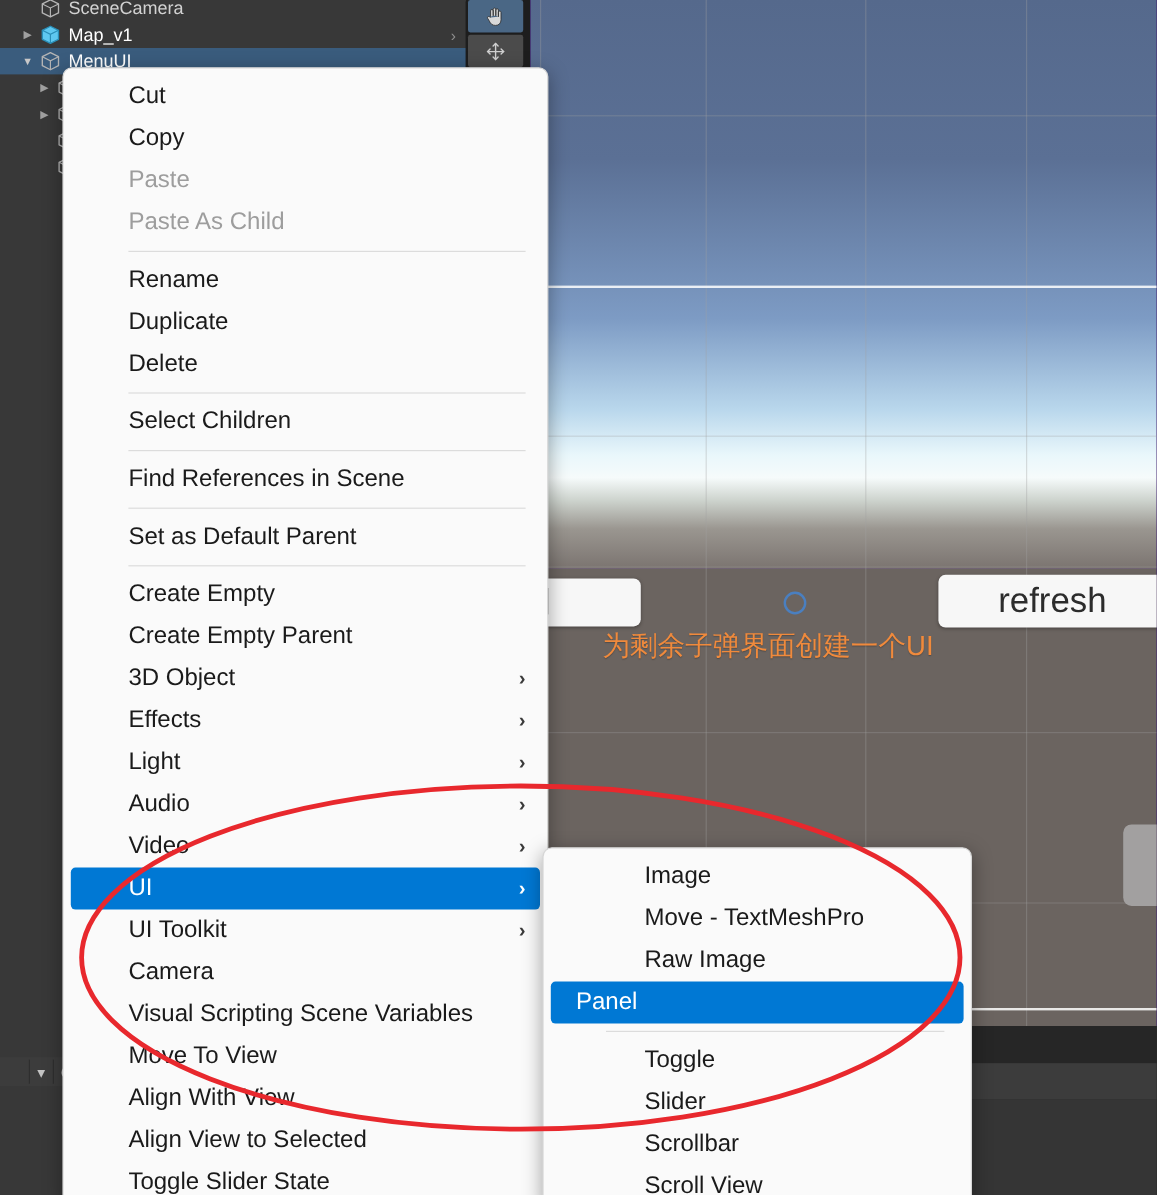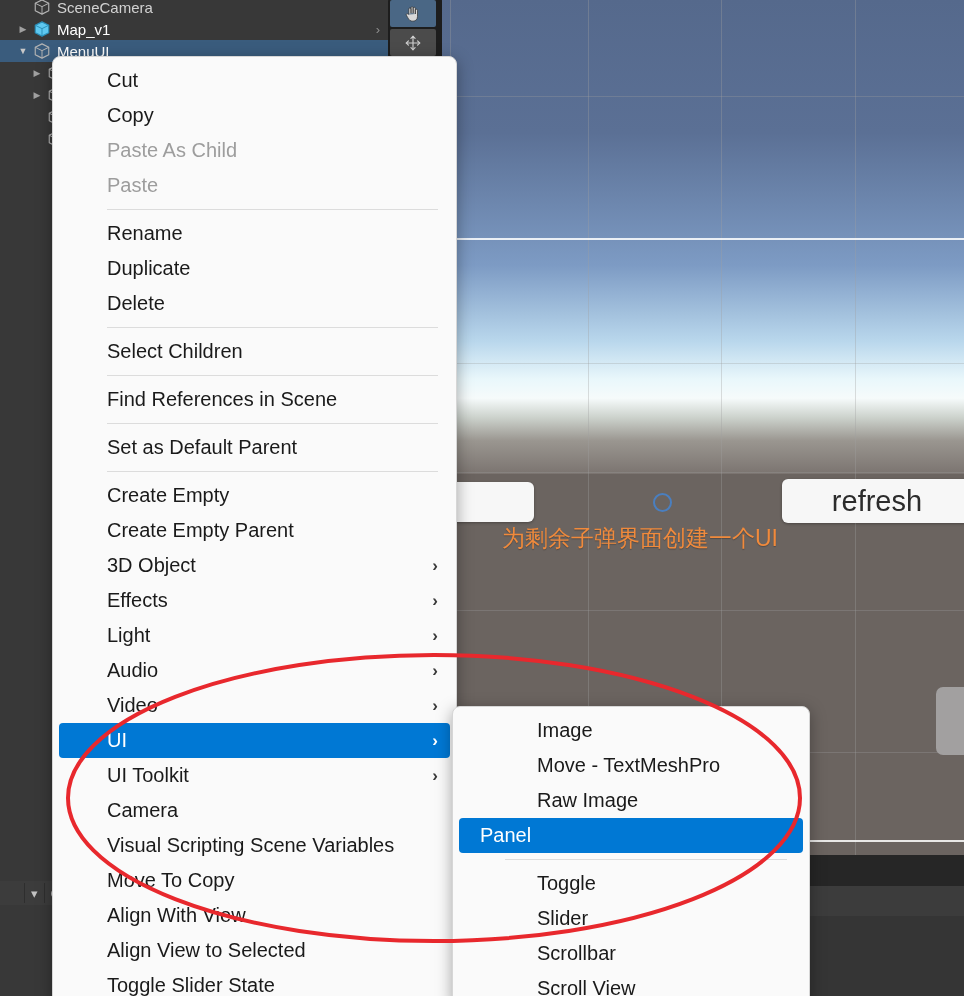--- a/index.html
+++ b/index.html
@@ -451,24 +451,24 @@
   </div>
 
   <div class="ctx-menu" id="ctx-main">
       <div class="mi">
         <span>Cut</span>
       </div>
       <div class="mi">
         <span>Copy</span>
       </div>
       <div class="mi disabled">
+        <span>Paste</span>
+      </div>
+      <div class="mi disabled">
         <span>Paste As Child</span>
-      </div>
-      <div class="mi disabled">
-        <span>Paste</span>
       </div>
       <div class="sep"></div>
       <div class="mi">
         <span>Rename</span>
       </div>
       <div class="mi">
         <span>Duplicate</span>
       </div>
       <div class="mi">
         <span>Delete</span>
@@ -520,21 +520,21 @@
         <span>UI Toolkit</span>
         <span class="arrow">›</span>
       </div>
       <div class="mi">
         <span>Camera</span>
       </div>
       <div class="mi">
         <span>Visual Scripting Scene Variables</span>
       </div>
       <div class="mi">
-        <span>Move To Copy</span>
+        <span>Move To View</span>
       </div>
       <div class="mi">
         <span>Align With View</span>
       </div>
       <div class="mi">
         <span>Align View to Selected</span>
       </div>
       <div class="mi">
         <span>Toggle Slider State</span>
       </div>

